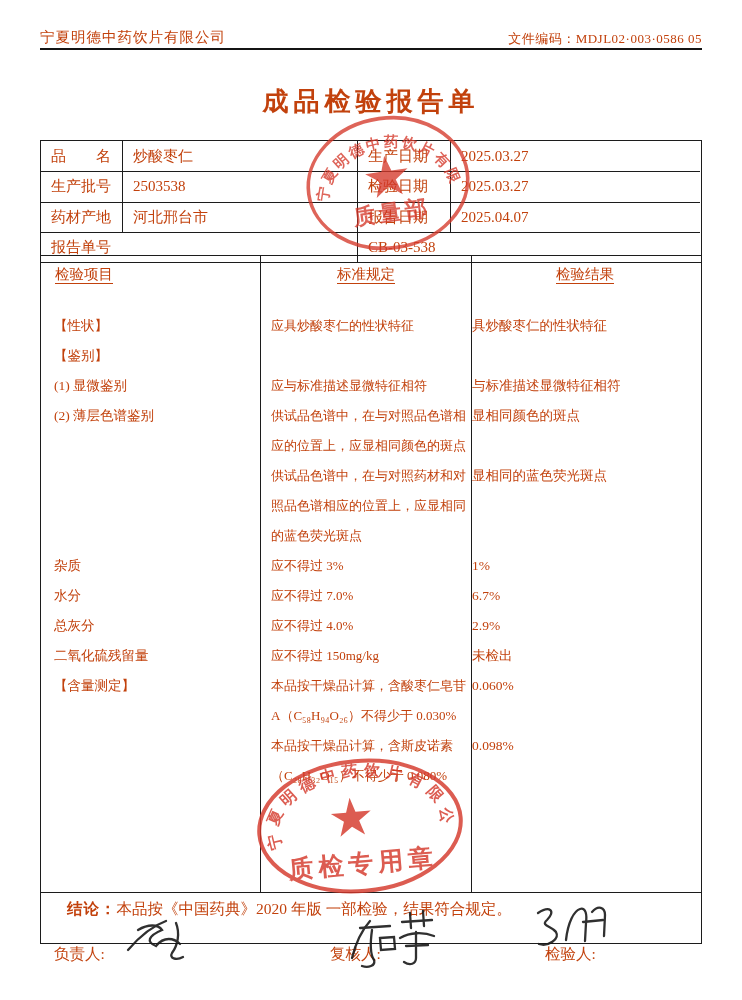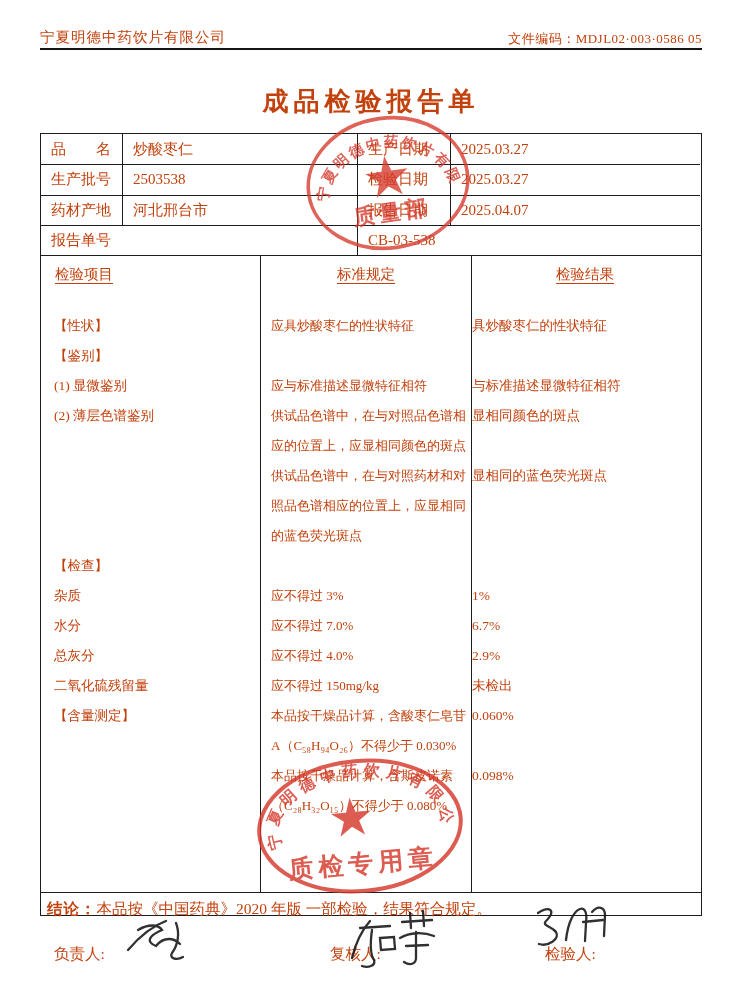--- a/index.html
+++ b/index.html
@@ -9,21 +9,21 @@
     overflow:hidden;
   }
   
   .hdr-company{position:absolute;left:40px;top:28px;font-size:14.5px;letter-spacing:1px;}
   .hdr-code{position:absolute;right:40px;top:30px;font-size:13px;letter-spacing:.5px;}
   .hdr-rule{position:absolute;left:40px;top:48px;width:662px;height:2px;background:#141414;}
   .title{position:absolute;left:0;top:84px;width:742px;text-align:center;
          font-size:26px;font-weight:bold;letter-spacing:5px;}
   
   .info-table{
-    position:absolute;left:40px;top:133px;width:662px;height:123px;
+    position:absolute;left:40px;top:140px;width:662px;height:123px;
     box-sizing:border-box;border:1.6px solid #1c1c1c;
     display:grid;grid-template-columns:81px 235px 93px 250px;
     grid-auto-rows:1fr;font-size:15px;
   }
   .ic{box-sizing:border-box;display:flex;align-items:center;padding-left:10px;
       white-space:nowrap;overflow:visible;}
   .ic.bl{border-left:1.4px solid #1c1c1c;}
   .ic.bt{border-top:1.4px solid #1c1c1c;}
   .span2a{grid-column:1/3;}
   .span2b{grid-column:3/5;}
@@ -42,23 +42,23 @@
   .mrow .mc{box-sizing:border-box;line-height:30px;white-space:nowrap;overflow:visible;}
   .mc.c1{padding-left:13px;font-size:13.5px;}
   .mc.c2{padding-left:10px;}
   .mc.c3{font-size:13.5px;}
   .vline2{border-left:1.4px solid #1c1c1c;border-right:none;}
   .vline3{border-left:1.4px solid #1c1c1c;}
   .mfill{flex:1 1 auto;display:grid;grid-template-columns:219px 211px 227px;}
   .mfill div{box-sizing:border-box;}
   
   .conclusion{
-    position:absolute;left:40px;top:891.5px;width:662px;height:24px;
+    position:absolute;left:40px;top:891.5px;width:662px;height:52px;
     box-sizing:border-box;border:1.6px solid #1c1c1c;
-    line-height:31px;font-size:15.5px;padding-left:6px;white-space:nowrap;
+    line-height:31px;font-size:15.5px;padding-left:26px;white-space:nowrap;
   }
   .conclusion b{letter-spacing:1px;}
   
   .sig-label{position:absolute;font-size:15.5px;top:944px;}
   .sig-resp{left:54px;}
   .sig-rev{left:330px;}
   .sig-insp{left:545px;}
   
   .overlay{position:absolute;left:0;top:0;width:742px;height:1000px;pointer-events:none;}
   .stamp-text{font-family:"Liberation Serif","DejaVu Serif",serif;font-weight:bold;}
@@ -132,25 +132,20 @@
       <div class="mc c3 vline3">显相同的蓝色荧光斑点</div>
     </div>
     <div class="mrow">
       <div class="mc c1"></div>
       <div class="mc c2 vline2">照品色谱相应的位置上，应显相同</div>
       <div class="mc c3 vline3"></div>
     </div>
     <div class="mrow">
       <div class="mc c1"></div>
       <div class="mc c2 vline2">的蓝色荧光斑点</div>
-      <div class="mc c3 vline3"></div>
-    </div>
-    <div class="mrow">
-      <div class="mc c1">【检查】</div>
-      <div class="mc c2 vline2"></div>
       <div class="mc c3 vline3"></div>
     </div>
     <div class="mrow">
       <div class="mc c1">杂质</div>
       <div class="mc c2 vline2">应不得过 3%</div>
       <div class="mc c3 vline3">1%</div>
     </div>
     <div class="mrow">
       <div class="mc c1">水分</div>
       <div class="mc c2 vline2">应不得过 7.0%</div>

